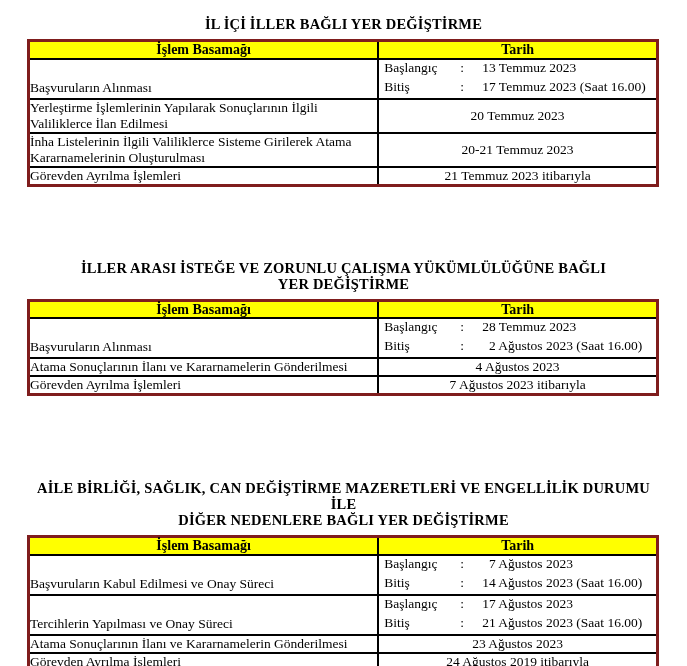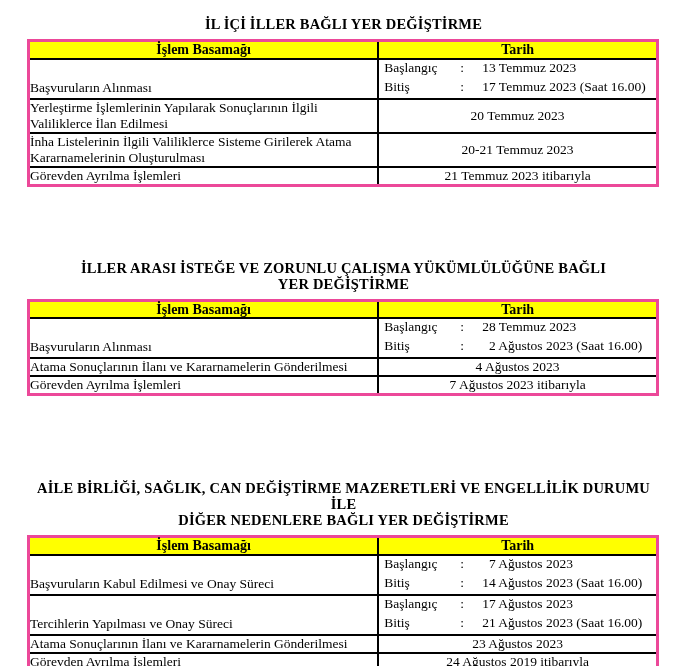--- a/index.html
+++ b/index.html
@@ -22,21 +22,21 @@
     letter-spacing: 0.2px;
   }
   .section--2 .tbl-title { margin-top: 73px; }
   .section--3 .tbl-title { margin-top: 84px; }
 
   table.schedule {
     border-collapse: collapse;
     table-layout: fixed;
     width: 632px;
     margin-left: 27px;
-    border: 3px solid #ec4899;
+    border: 3px solid #7f1d1d;
   }
   table.schedule col.c-step { width: 55.6%; }
   table.schedule col.c-date { width: 44.4%; }
 
   table.schedule th, table.schedule td {
     border: 2px solid #000000;
     padding: 0;
     font-size: 13.5px;
     line-height: 16px;
     vertical-align: middle;

